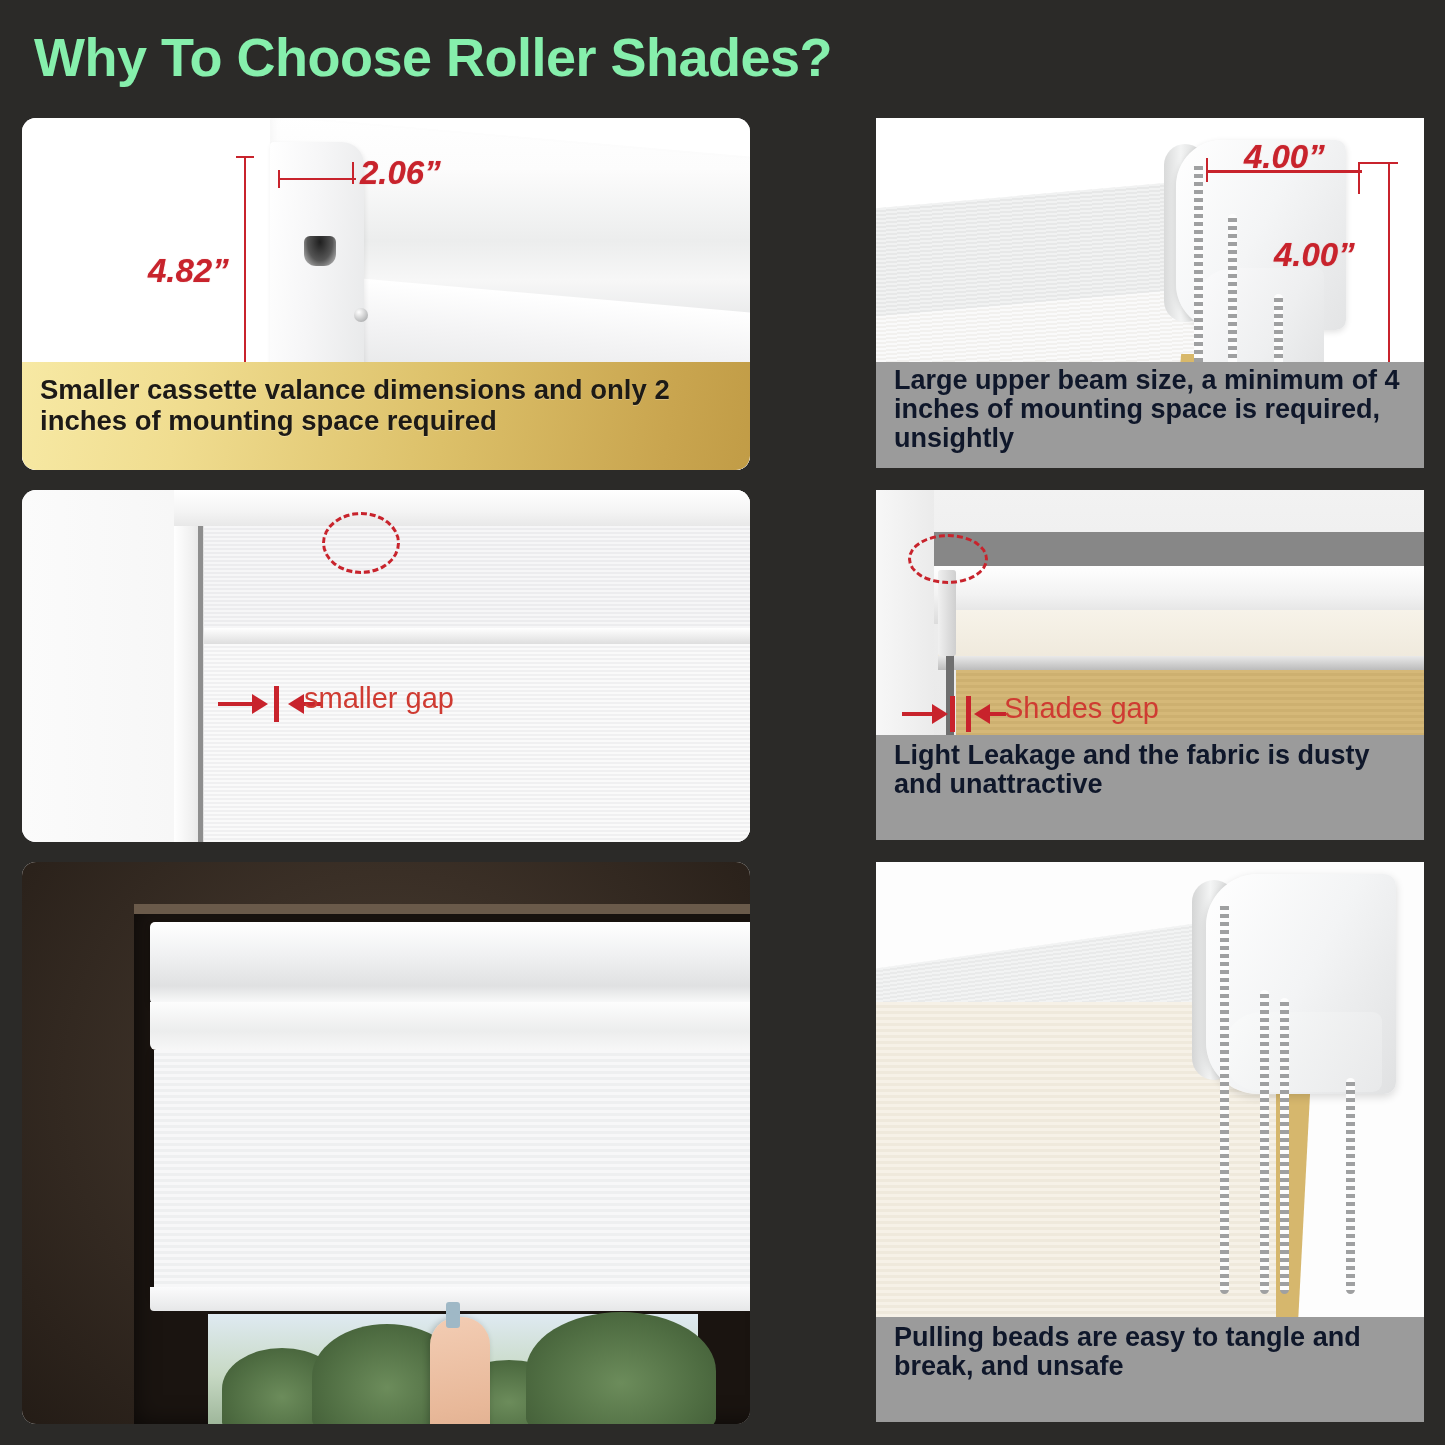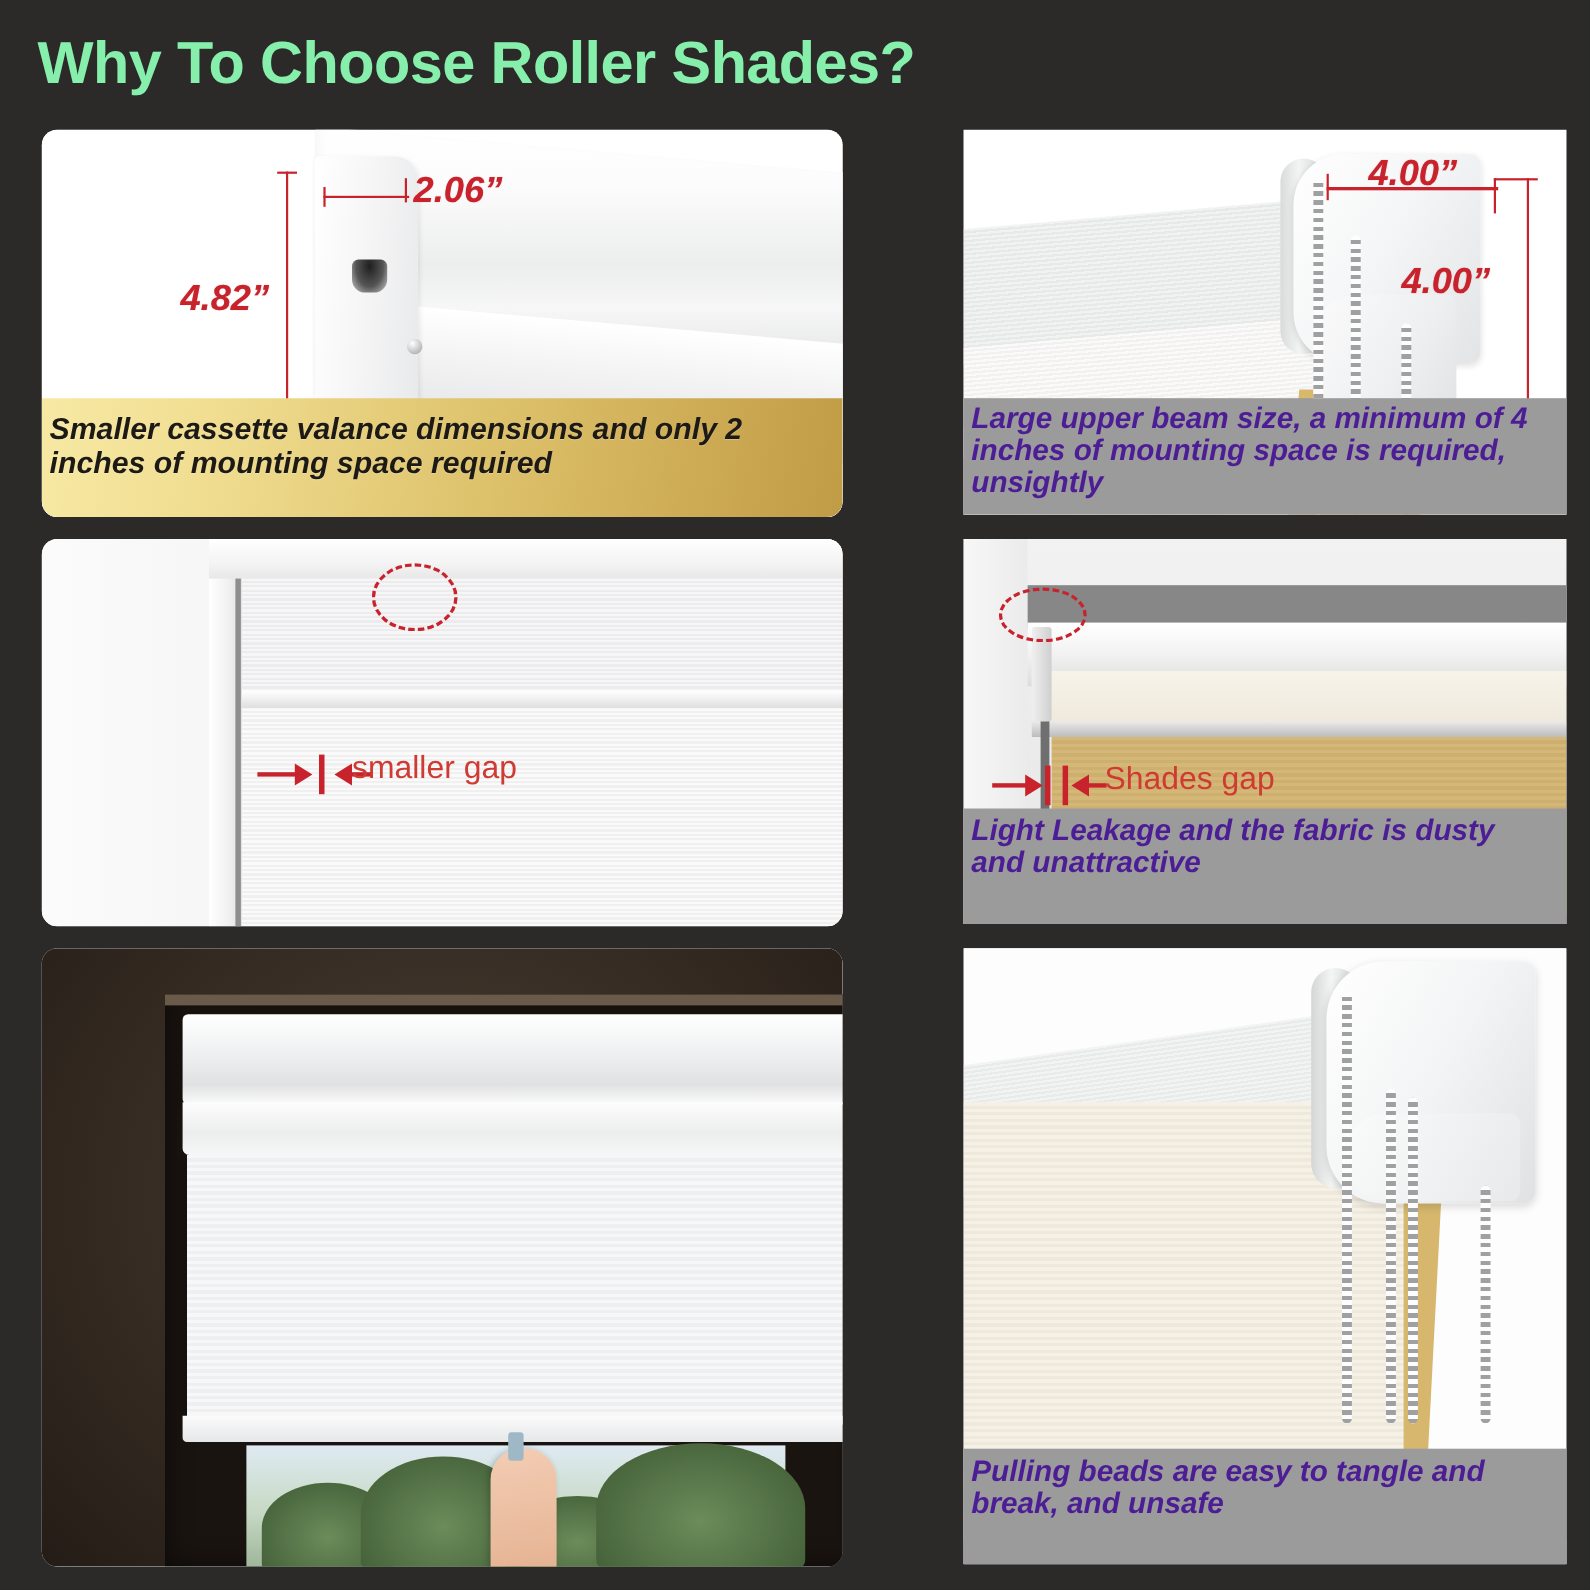--- a/index.html
+++ b/index.html
@@ -16,52 +16,51 @@
     left: 34px; top: 22px;
     width: 1200px; height: 70px;
     font-size: 54px; font-weight: 700; line-height: 70px;
     color: #86efac;
     white-space: nowrap;
     letter-spacing: -0.5px;
   }
 
   
   .panel { position: absolute; overflow: hidden; }
-  .panel.left  { left: 38px;  width: 728px; border-radius: 14px; background: #ffffff; }
+  .panel.left  { left: 22px;  width: 728px; border-radius: 14px; background: #ffffff; }
   .panel.right { left: 876px; width: 548px; background: #ffffff; }
 
   .r1 { top: 118px; height: 352px; }
   .r2 { top: 490px; height: 352px; }
   .r3 { top: 862px; height: 562px; }
   .r1r { top: 118px; height: 350px; }
   .r2r { top: 490px; height: 350px; }
   .r3r { top: 862px; height: 560px; }
 
   .img-area { position: absolute; left: 0; top: 0; right: 0; bottom: 0; overflow: hidden; }
 
   
   .cap {
     position: absolute; left: 0; right: 0; bottom: 0;
-    padding: 12px 18px 16px 7px;
+    padding: 12px 18px 16px 18px;
     font-size: 27.5px;
     font-weight: 700;
     line-height: 1.13;
-    font-style: italic;
   }
   .cap-gold {
     height: 108px;
     background: linear-gradient(100deg,#f7e9a4 0%,#f0dd90 22%,#dcc069 58%,#c9a54f 88%,#c19c46 100%);
     color: #1d1a16;
     border-radius: 0 0 14px 14px;
     text-shadow: 0 1px 0 rgba(255,255,255,.25);
   }
   .cap-gray {
     height: 105px;
     background: #9b9b9b;
-    color: #4c1d95;
+    color: #0f172a;
     padding-top: 6px;
     font-size: 27px;
     line-height: 1.08;
   }
   .cap-gray.three { height: 106px; padding-top: 4px; }
 
   
   .dim-label {
     position: absolute;
     color: #c8232c;

